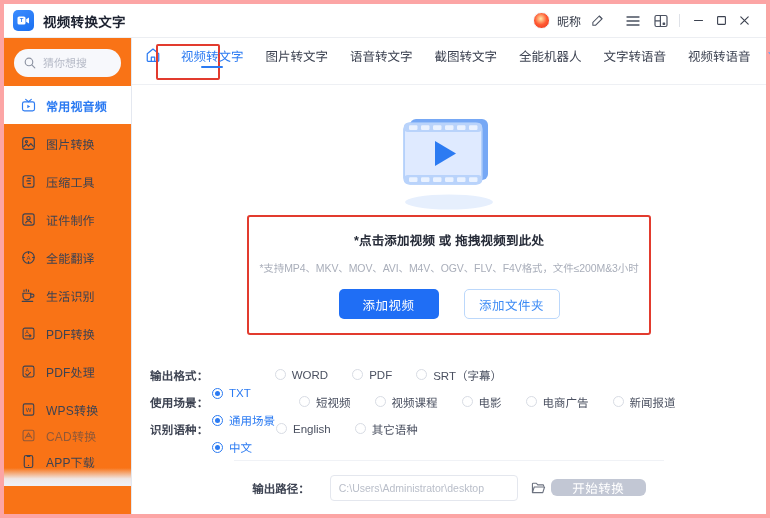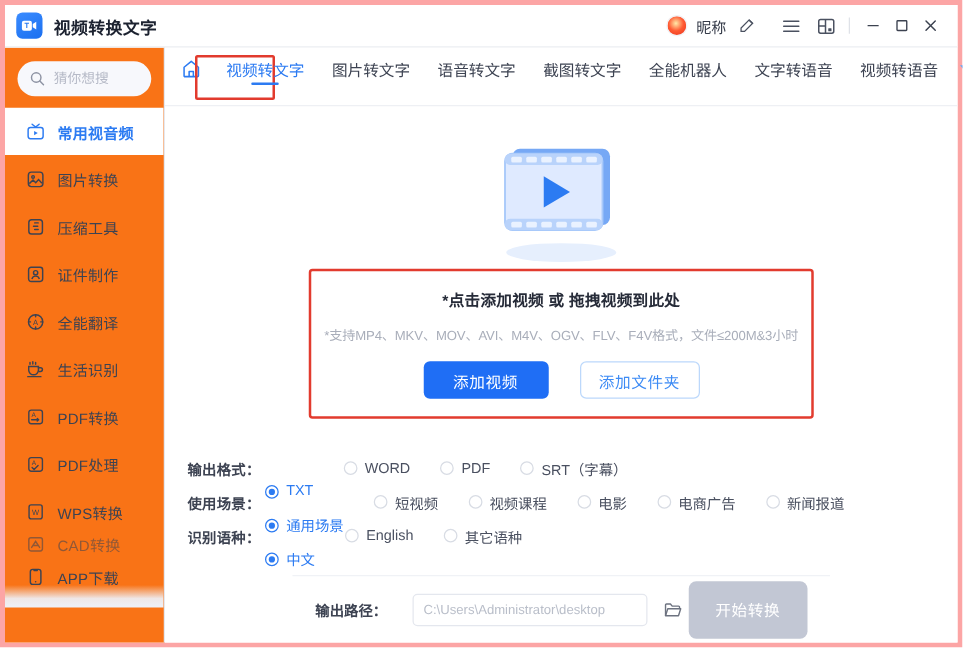--- a/index.html
+++ b/index.html
@@ -326,21 +326,21 @@
   }
   .path-input::placeholder { color: #b9bec9; }
   .folder-btn {
     width: 24px; height: 24px; margin-left: 9px;
     display: flex; align-items: center; justify-content: center;
     color: #6d7380;
     flex: 0 0 auto;
   }
   .btn-start {
     margin-left: auto;
-    width: 95px; height: 46px;
+    width: 95px; height: 17px;
     background: #c2c7d4;
     color: #ffffff;
     border: 0; border-radius: 6px;
     font-family: inherit; font-size: 12.5px;
     letter-spacing: .5px;
     display: flex; align-items: center; justify-content: center;
   }
 </style>
 </head>
 <body>

